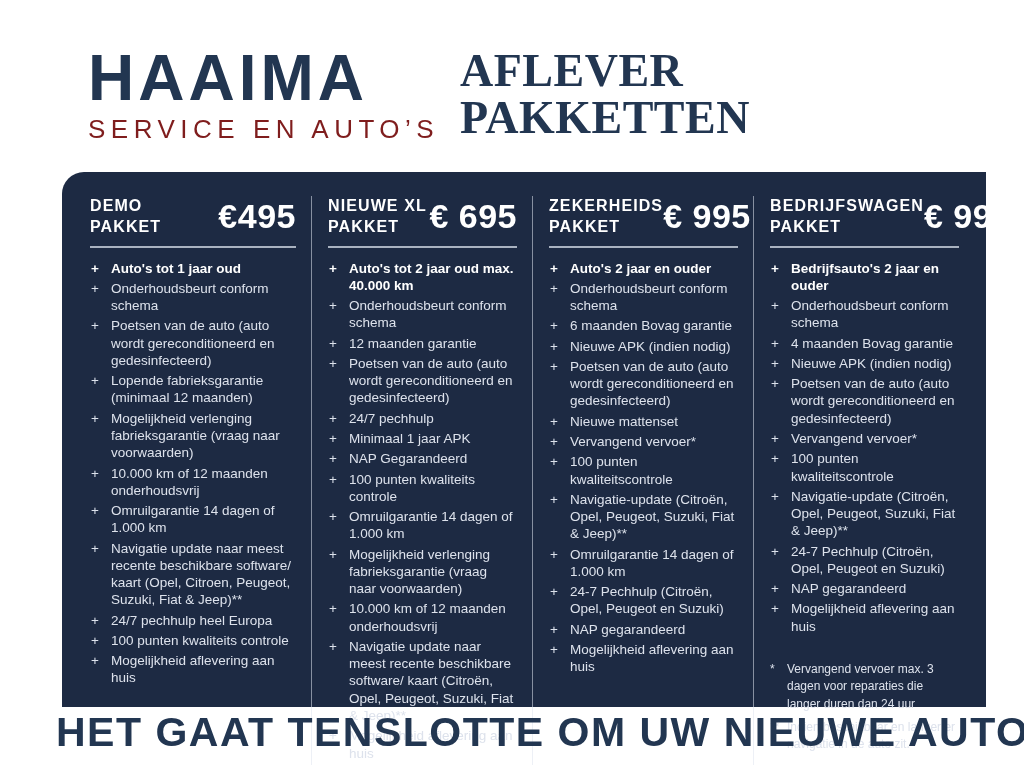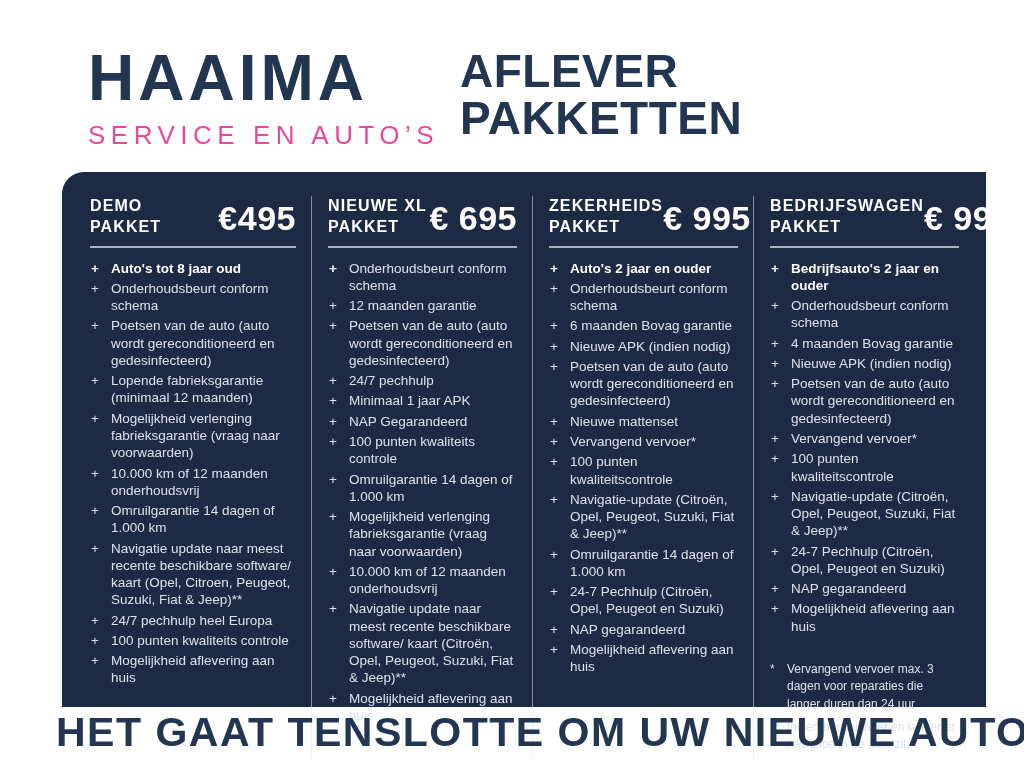--- a/index.html
+++ b/index.html
@@ -3,33 +3,33 @@
 <meta charset="utf-8">
 <style>
   * { margin:0; padding:0; box-sizing:border-box; }
   html,body { width:1024px; height:768px; }
   body { font-family:"Liberation Sans", sans-serif; background:#ffffff; overflow:hidden; }
   .page { position:relative; width:986px; height:768px; background:#ffffff; }
 
   
   .brand { position:absolute; left:88px; top:46px; color:#223651; }
   .brand-name { font-size:64px; font-weight:800; letter-spacing:4px; line-height:1; }
-  .brand-tagline { font-size:26px; font-weight:400; letter-spacing:5.5px; margin-top:10px; color:#ec4899; }
-  .doc-title { position:absolute; left:460px; top:48px; color:#223651; font-weight:800; font-size:46px; line-height:1.02; letter-spacing:0.5px; }
+  .brand-tagline { font-size:26px; font-weight:400; letter-spacing:5.5px; margin-top:4px; color:#7f1d1d; }
+  .doc-title { position:absolute; left:460px; top:48px; color:#223651; font-weight:800; font-size:46px; line-height:1.02; letter-spacing:0.5px;font-family:Liberation Serif, serif; }
 
   
   .panel { position:absolute; left:62px; top:172px; right:0; bottom:61px;
            background:#1d2a43; border-radius:22px 0 0 0;
            display:grid; grid-template-columns:repeat(4,1fr);
            padding:24px 12px 20px 28px; }
   .col { padding:0 15px 0 16px; min-width:0; }
   .col:first-child { padding-left:0; }
   .col + .col { border-left:1px solid rgba(222,228,238,0.55); }
 
-  .col-head { display:flex; justify-content:space-between; align-items:flex-end; }
+  .col-head { display:flex; justify-content:space-between; align-items:center; }
   .col-title { font-size:16px; font-weight:bold; color:#ffffff; letter-spacing:1.1px; line-height:1.3; }
   .col-price { font-size:34px; font-weight:bold; color:#ffffff; white-space:nowrap; letter-spacing:0.5px; }
   .col-rule { border:none; border-top:2px solid #a9b2c0; margin:8px 0 12px 0; }
 
   ul.items { list-style:none; font-size:13.5px; color:#dde2ec; line-height:1.28; }
   ul.items .item { position:relative; padding-left:21px; margin-bottom:3px; }
   ul.items .item .marker { position:absolute; left:1px; }
   ul.items .item:first-child { font-weight:bold; color:#ffffff; }
 
   .footnotes { margin-top:26px; font-size:12px; color:#dde2ec; line-height:1.45; }
@@ -60,21 +60,21 @@
     <div class="col">
       <div class="col-head">
         <div class="col-title">
           <div>DEMO</div>
           <div>PAKKET</div>
         </div>
         <div class="col-price">€495</div>
       </div>
       <hr class="col-rule">
       <ul class="items">
-          <li class="item"><span class="marker">+</span><span class="item-text">Auto's tot 8 jaar oud</span></li>
+          <li class="item"><span class="marker">+</span><span class="item-text">Auto's tot 1 jaar oud</span></li>
           <li class="item"><span class="marker">+</span><span class="item-text">Onderhoudsbeurt conform schema</span></li>
           <li class="item"><span class="marker">+</span><span class="item-text">Poetsen van de auto (auto wordt gereconditioneerd en gedesinfecteerd)</span></li>
           <li class="item"><span class="marker">+</span><span class="item-text">Lopende fabrieksgarantie (minimaal 12 maanden)</span></li>
           <li class="item"><span class="marker">+</span><span class="item-text">Mogelijkheid verlenging fabrieksgarantie (vraag naar voorwaarden)</span></li>
           <li class="item"><span class="marker">+</span><span class="item-text">10.000 km of 12 maanden onderhoudsvrij</span></li>
           <li class="item"><span class="marker">+</span><span class="item-text">Omruilgarantie 14 dagen of 1.000 km</span></li>
           <li class="item"><span class="marker">+</span><span class="item-text">Navigatie update naar meest recente beschikbare software/ kaart (Opel, Citroen, Peugeot, Suzuki, Fiat &amp; Jeep)**</span></li>
           <li class="item"><span class="marker">+</span><span class="item-text">24/7 pechhulp heel Europa</span></li>
           <li class="item"><span class="marker">+</span><span class="item-text">100 punten kwaliteits controle</span></li>
           <li class="item"><span class="marker">+</span><span class="item-text">Mogelijkheid aflevering aan huis</span></li>
@@ -84,21 +84,21 @@
     <div class="col">
       <div class="col-head">
         <div class="col-title">
           <div>NIEUWE XL</div>
           <div>PAKKET</div>
         </div>
         <div class="col-price">€ 695</div>
       </div>
       <hr class="col-rule">
       <ul class="items">
-          <li class="item"><span class="marker">+</span></li>
+          <li class="item"><span class="marker">+</span><span class="item-text">Auto's tot 2 jaar oud max. 40.000 km</span></li>
           <li class="item"><span class="marker">+</span><span class="item-text">Onderhoudsbeurt conform schema</span></li>
           <li class="item"><span class="marker">+</span><span class="item-text">12 maanden garantie</span></li>
           <li class="item"><span class="marker">+</span><span class="item-text">Poetsen van de auto (auto wordt gereconditioneerd en gedesinfecteerd)</span></li>
           <li class="item"><span class="marker">+</span><span class="item-text">24/7 pechhulp</span></li>
           <li class="item"><span class="marker">+</span><span class="item-text">Minimaal 1 jaar APK</span></li>
           <li class="item"><span class="marker">+</span><span class="item-text">NAP Gegarandeerd</span></li>
           <li class="item"><span class="marker">+</span><span class="item-text">100 punten kwaliteits controle</span></li>
           <li class="item"><span class="marker">+</span><span class="item-text">Omruilgarantie 14 dagen of 1.000 km</span></li>
           <li class="item"><span class="marker">+</span><span class="item-text">Mogelijkheid verlenging fabrieksgarantie (vraag naar voorwaarden)</span></li>
           <li class="item"><span class="marker">+</span><span class="item-text">10.000 km of 12 maanden onderhoudsvrij</span></li>

